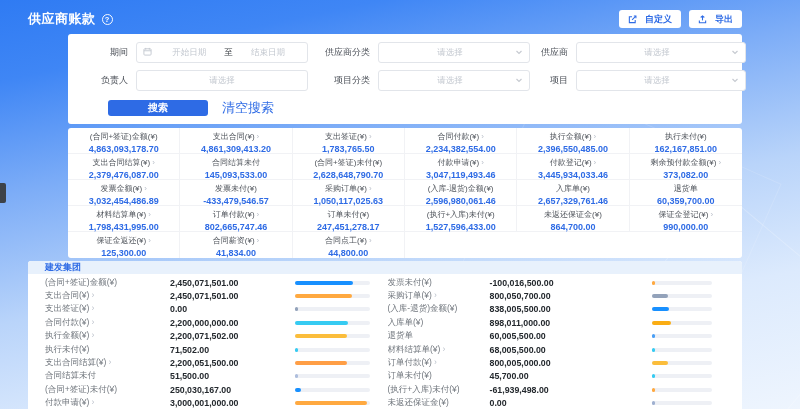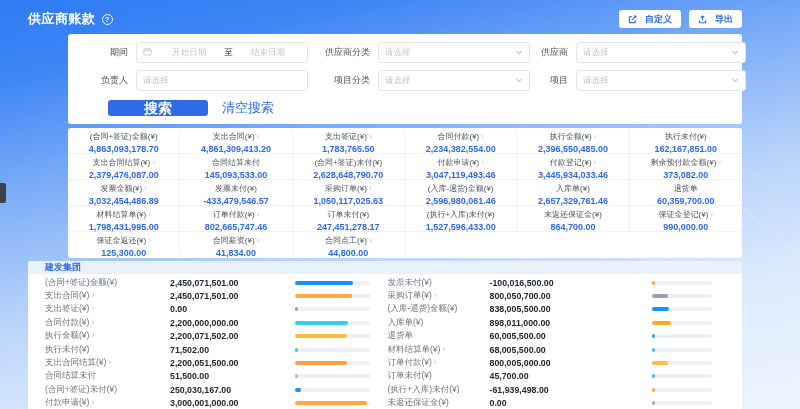--- a/index.html
+++ b/index.html
@@ -35,28 +35,28 @@
   
   .filter-card { margin-top:4px; padding:8px 14px 7px; }
   .f-row { display:flex; align-items:center; margin-bottom:7px; }
   .fg { display:flex; align-items:center; }
   .fg label { font-size:9px; color:#4a4f57; text-align:right; margin-right:8px; white-space:nowrap; }
   .fg1 label { width:46px; } .fg2 label { width:62px; } .fg3 label { width:38px; }
   .input { height:21px; border:1px solid #e2e5ea; border-radius:3px; display:flex; align-items:center;
     padding:0 6px; font-size:8.5px; color:#c2c7cf; background:#fff; }
   .fg1 .input { width:172px; } .fg2 .input { width:152px; } .fg3 .input { width:170px; }
   .input .ph { flex:1; text-align:center; white-space:nowrap; overflow:hidden; }
-  .input .ph-left { flex:1; text-align:left; white-space:nowrap; }
+  .input .ph-left { flex:1; text-align:center; white-space:nowrap; }
   .input .to { color:#3c4046; font-size:8.5px; padding:0 2px; }
   .input svg { flex:none; }
   .cal { margin-right:4px; }
 
   .f-actions { display:flex; align-items:center; margin-top:8px; }
   .search-btn { width:100px; height:16px; background:#2e6be5; color:#fff; border:none; border-radius:3px;
-    font-size:14px; font-weight:600; margin-left:26px; cursor:pointer; font-family:inherit; }
+    font-size:10px; font-weight:600; margin-left:26px; cursor:pointer; font-family:inherit; }
   .clear-link { margin-left:14px; color:#2e6be5; font-size:13px; cursor:pointer; text-decoration:none; }
 
   
   .stats-card { margin-top:4px; overflow:hidden; }
   .stats-grid { display:grid; grid-template-columns:repeat(6,1fr); }
   .cell { height:26px; border-right:1px solid #f1f2f5; border-bottom:1px solid #f1f2f5;
     text-align:center; padding-top:3px; }
   .cell:nth-child(6n) { border-right:none; }
   .cell:nth-child(n+25) { border-bottom:none; }
   .s-label { font-size:8px; color:#50555c; white-space:nowrap; overflow:hidden; }

